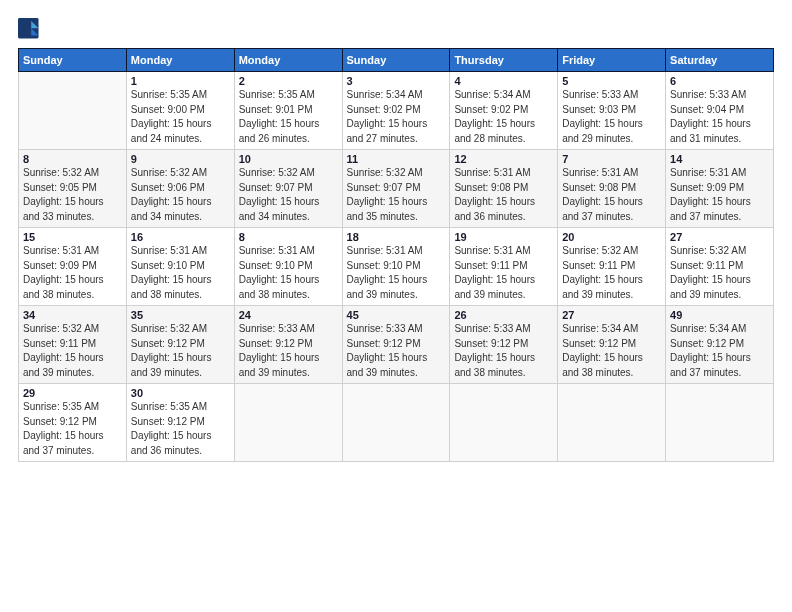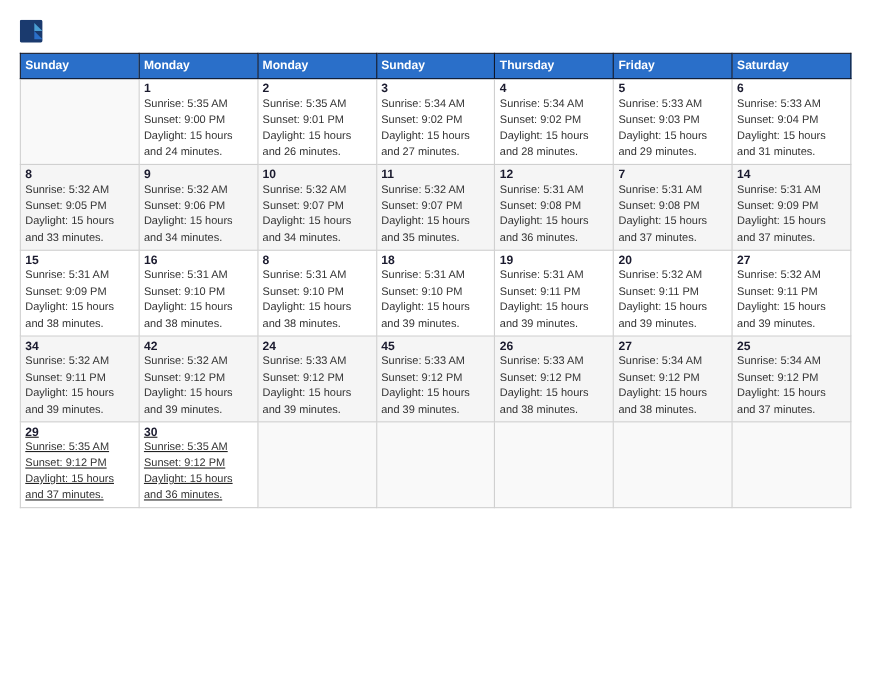--- a/index.html
+++ b/index.html
@@ -90,21 +90,20 @@
     .cell-text {
       font-size: 10px;
       line-height: 1.45;
       color: #333;
     }
     .empty-cell {
       background: #f9f9f9 !important;
     }
     tbody tr:last-child td {
       height: 68px;
-      text-decoration: underline;
     }
   </style>
 </head>
 <body>
 
 <div class="page">
   <div class="header">
     <div class="logo">
       <svg class="logo-icon" viewBox="0 0 30 30">
         <rect x="0" y="0" width="28" height="28" rx="2" fill="#1a3a6e"></rect>
@@ -157,26 +156,26 @@
           <td><span class="day-num">15</span><span class="cell-text">Sunrise: 5:31 AM<br>Sunset: 9:09 PM<br>Daylight: 15 hours <br>and 38 minutes.</span></td>
           <td><span class="day-num">16</span><span class="cell-text">Sunrise: 5:31 AM<br>Sunset: 9:10 PM<br>Daylight: 15 hours <br>and 38 minutes.</span></td>
           <td><span class="day-num">8</span><span class="cell-text">Sunrise: 5:31 AM<br>Sunset: 9:10 PM<br>Daylight: 15 hours <br>and 38 minutes.</span></td>
           <td><span class="day-num">18</span><span class="cell-text">Sunrise: 5:31 AM<br>Sunset: 9:10 PM<br>Daylight: 15 hours <br>and 39 minutes.</span></td>
           <td><span class="day-num">19</span><span class="cell-text">Sunrise: 5:31 AM<br>Sunset: 9:11 PM<br>Daylight: 15 hours <br>and 39 minutes.</span></td>
           <td><span class="day-num">20</span><span class="cell-text">Sunrise: 5:32 AM<br>Sunset: 9:11 PM<br>Daylight: 15 hours <br>and 39 minutes.</span></td>
           <td><span class="day-num">27</span><span class="cell-text">Sunrise: 5:32 AM<br>Sunset: 9:11 PM<br>Daylight: 15 hours <br>and 39 minutes.</span></td>
         </tr>
         <tr>
           <td><span class="day-num">34</span><span class="cell-text">Sunrise: 5:32 AM<br>Sunset: 9:11 PM<br>Daylight: 15 hours <br>and 39 minutes.</span></td>
-          <td><span class="day-num">42</span><span class="cell-text">Sunrise: 5:32 AM<br>Sunset: 9:12 PM<br>Daylight: 15 hours <br>and 39 minutes.</span></td>
+          <td><span class="day-num">35</span><span class="cell-text">Sunrise: 5:32 AM<br>Sunset: 9:12 PM<br>Daylight: 15 hours <br>and 39 minutes.</span></td>
           <td><span class="day-num">24</span><span class="cell-text">Sunrise: 5:33 AM<br>Sunset: 9:12 PM<br>Daylight: 15 hours <br>and 39 minutes.</span></td>
           <td><span class="day-num">45</span><span class="cell-text">Sunrise: 5:33 AM<br>Sunset: 9:12 PM<br>Daylight: 15 hours <br>and 39 minutes.</span></td>
           <td><span class="day-num">26</span><span class="cell-text">Sunrise: 5:33 AM<br>Sunset: 9:12 PM<br>Daylight: 15 hours <br>and 38 minutes.</span></td>
           <td><span class="day-num">27</span><span class="cell-text">Sunrise: 5:34 AM<br>Sunset: 9:12 PM<br>Daylight: 15 hours <br>and 38 minutes.</span></td>
-          <td><span class="day-num">25</span><span class="cell-text">Sunrise: 5:34 AM<br>Sunset: 9:12 PM<br>Daylight: 15 hours <br>and 37 minutes.</span></td>
+          <td><span class="day-num">49</span><span class="cell-text">Sunrise: 5:34 AM<br>Sunset: 9:12 PM<br>Daylight: 15 hours <br>and 37 minutes.</span></td>
         </tr>
         <tr>
           <td><span class="day-num">29</span><span class="cell-text">Sunrise: 5:35 AM<br>Sunset: 9:12 PM<br>Daylight: 15 hours <br>and 37 minutes.</span></td>
           <td><span class="day-num">30</span><span class="cell-text">Sunrise: 5:35 AM<br>Sunset: 9:12 PM<br>Daylight: 15 hours <br>and 36 minutes.</span></td>
           <td class="empty-cell"></td>
           <td class="empty-cell"></td>
           <td class="empty-cell"></td>
           <td class="empty-cell"></td>
           <td class="empty-cell"></td>
         </tr>

